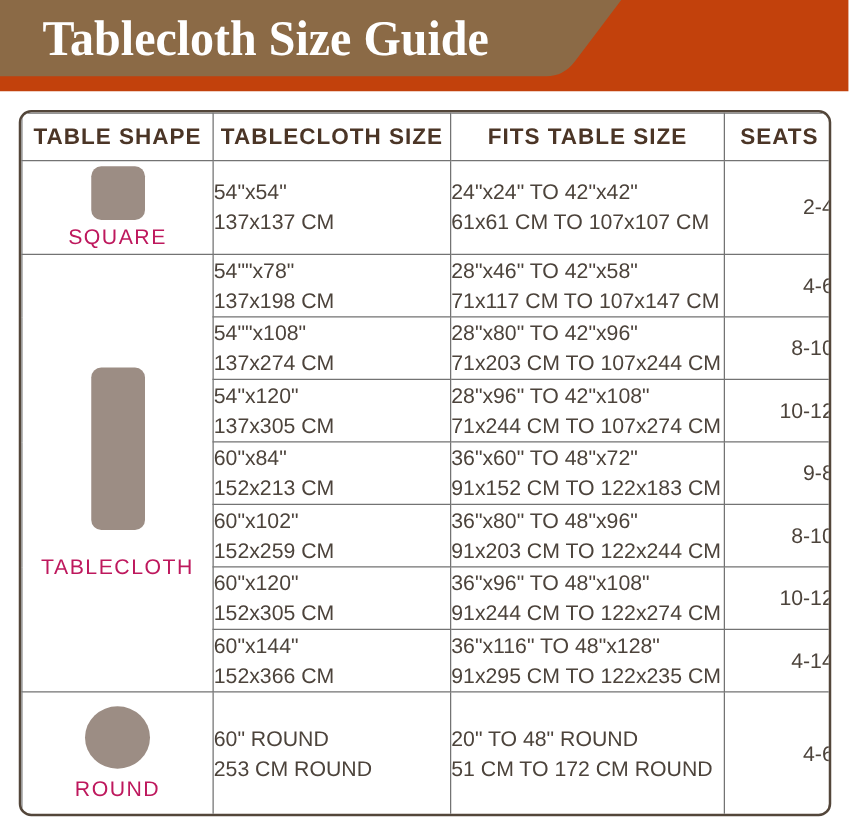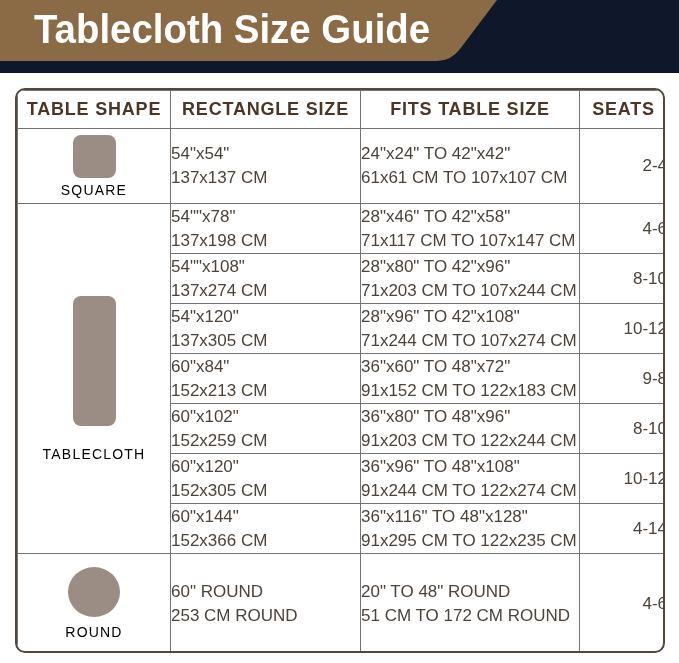--- a/index.html
+++ b/index.html
@@ -1,21 +1,21 @@
 <!DOCTYPE html>
 <html><head>
 <meta charset="utf-8">
 <style>
   html,body{margin:0;padding:0;background:#ffffff;}
   .stage{
     position:relative;width:679px;height:663px;background:#ffffff;overflow:hidden;
     font-family:"Liberation Sans", sans-serif;
   }
   
-  .top-band{position:absolute;left:0;top:0;width:679px;height:73px;background:#0f172a;}
+  .top-band{position:absolute;left:0;top:0;width:679px;height:73px;background:#c2410c;font-family:Liberation Serif, serif;}
   .banner-svg{position:absolute;left:0;top:0;display:block;}
   .banner-title{
     position:absolute;left:34px;top:7px;width:470px;
     color:#ffffff;font-size:40px;font-weight:bold;letter-spacing:0px;
     transform:scaleX(.96);transform-origin:left center;white-space:nowrap;
   }
   
   .table-wrap{
     position:absolute;left:15px;top:88px;width:650px;height:565px;
     border:2px solid #53463a;border-radius:10px;overflow:hidden;background:#ffffff;
@@ -33,21 +33,21 @@
   tr.row-square td{height:75px;}
   tr.row-rect td{height:50px;}
   tr.row-round td{height:100px;}
   td.size-cell{font-size:17px;line-height:24px;color:#4c433b;padding-left:34px;}
   td.fits-cell{font-size:17px;line-height:24px;color:#4c433b;padding-left:26px;}
   td.seats-cell{font-size:17px;color:#4c433b;text-align:right;}
   td.shape-cell{text-align:center;}
   .icon-square{width:43px;height:43px;border-radius:8px;background:#9c8d84;margin:0 auto 4px auto;}
   .icon-rect{width:43px;height:130px;border-radius:8px;background:#9c8d84;margin:0 auto 20px auto;}
   .icon-round{width:52px;height:50px;border-radius:50%;background:#9c8d84;margin:0 auto 7px auto;}
-  .shape-label{font-size:14px;letter-spacing:1.2px;color:#000000;}
+  .shape-label{font-size:17px;letter-spacing:1.2px;color:#be185d;}
 </style>
 </head>
 <body>
 
 <div class="stage">
 
   <div class="top-band">
     <svg class="banner-svg" width="679" height="73" viewBox="0 0 679 73">
       <path d="M0 0 H497 L460 49 Q451 61 437 61 H0 Z" fill="#8b6a46"></path>
     </svg>
@@ -58,21 +58,21 @@
     <table class="size-table">
       <colgroup>
         <col class="c1">
           <col class="c2">
           <col class="c3">
           <col class="c4">
       </colgroup>
       <thead>
         <tr>
           <th class="hdr">TABLE SHAPE</th>
-          <th class="hdr">RECTANGLE SIZE</th>
+          <th class="hdr">TABLECLOTH SIZE</th>
           <th class="hdr">FITS TABLE SIZE</th>
           <th class="hdr">SEATS</th>
         </tr>
       </thead>
       <tbody>
 
         <tr class="row-square">
           <td class="shape-cell">
             <div class="icon-square"></div>
             <div class="shape-label">SQUARE</div>

